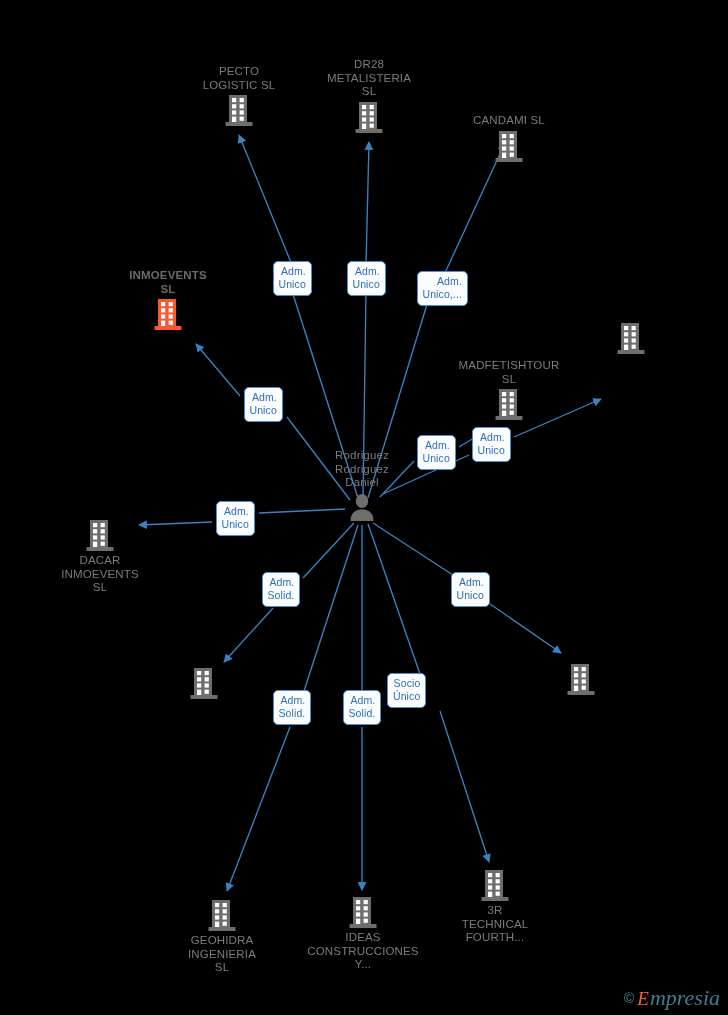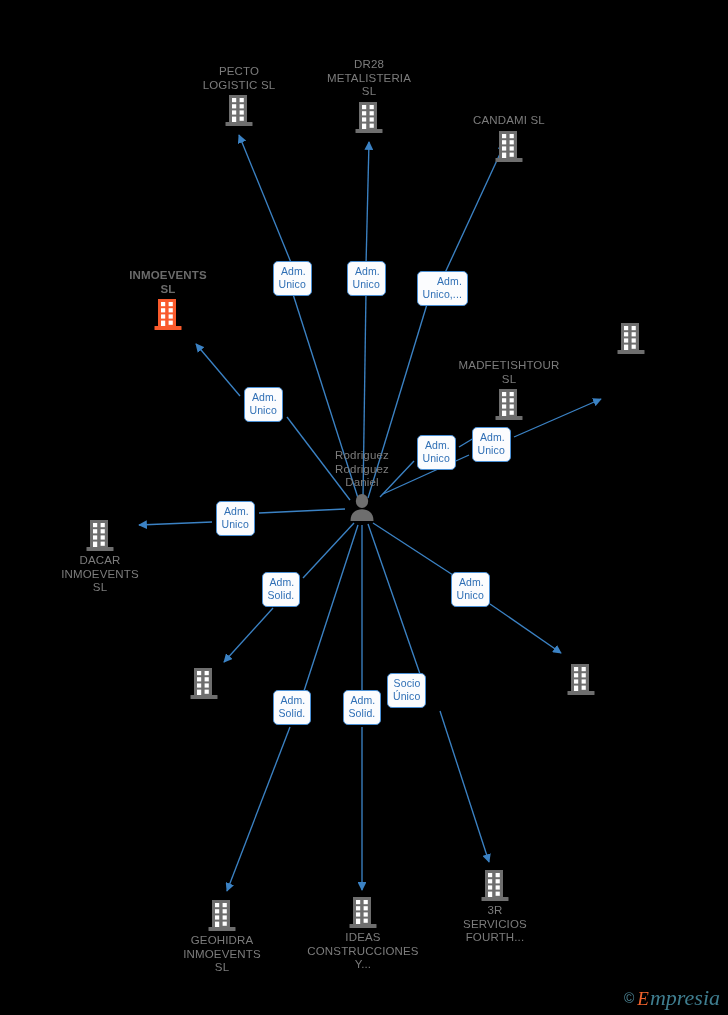--- a/index.html
+++ b/index.html
@@ -322,21 +322,21 @@
               <rect x="15.6" y="4" width="4.2" height="4.2"></rect>
               <rect x="8" y="10.2" width="4.2" height="4.2"></rect>
               <rect x="15.6" y="10.2" width="4.2" height="4.2"></rect>
               <rect x="8" y="16.4" width="4.2" height="4.2"></rect>
               <rect x="15.6" y="16.4" width="4.2" height="4.2"></rect>
               <rect x="8" y="22.6" width="4.2" height="5.4"></rect>
               <rect x="15.6" y="22.6" width="4.2" height="4.2"></rect>
             </g>
           </svg></span>
         <span class="node-label">GEOHIDRA
-INMOEVENTS
+INGENIERIA
 SL</span>
       </div>
       <div class="node" style="left: 363px; top: 896px;">
         <span class="node-icon"><svg width="30" height="34" viewBox="0 0 30 34" xmlns="http://www.w3.org/2000/svg">
             <g fill="#6e6e6e">
               <rect x="5" y="1" width="18" height="27"></rect>
               <rect x="1.5" y="28" width="27" height="4" rx="0.6"></rect>
             </g>
             <g fill="#ffffff">
               <rect x="8" y="4" width="4.2" height="4.2"></rect>
@@ -364,21 +364,21 @@
               <rect x="15.6" y="4" width="4.2" height="4.2"></rect>
               <rect x="8" y="10.2" width="4.2" height="4.2"></rect>
               <rect x="15.6" y="10.2" width="4.2" height="4.2"></rect>
               <rect x="8" y="16.4" width="4.2" height="4.2"></rect>
               <rect x="15.6" y="16.4" width="4.2" height="4.2"></rect>
               <rect x="8" y="22.6" width="4.2" height="5.4"></rect>
               <rect x="15.6" y="22.6" width="4.2" height="4.2"></rect>
             </g>
           </svg></span>
         <span class="node-label">3R
-SERVICIOS
+TECHNICAL
 FOURTH...</span>
       </div>
       <div class="node label-above" style="left: 362px; top: 449px;">
         <span class="node-label">Rodriguez
 Rodriguez
 Daniel</span>
         <span class="node-icon"><svg width="30" height="30" viewBox="0 0 30 30" xmlns="http://www.w3.org/2000/svg">
             <g fill="#6e6e6e">
               <ellipse cx="15" cy="9" rx="6.2" ry="7"></ellipse>
               <path d="M 3.5 29 C 3.5 20.5 9 17.3 15 17.3 C 21 17.3 26.5 20.5 26.5 29 Z"></path>

